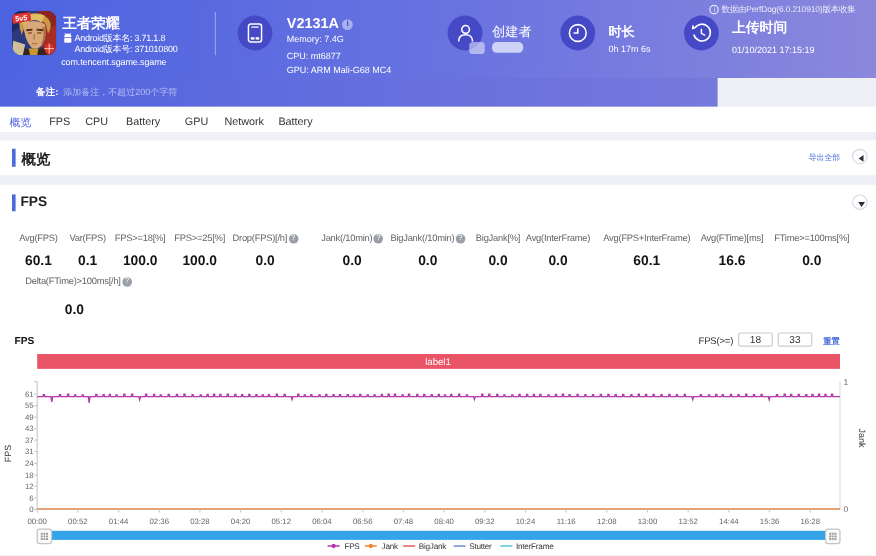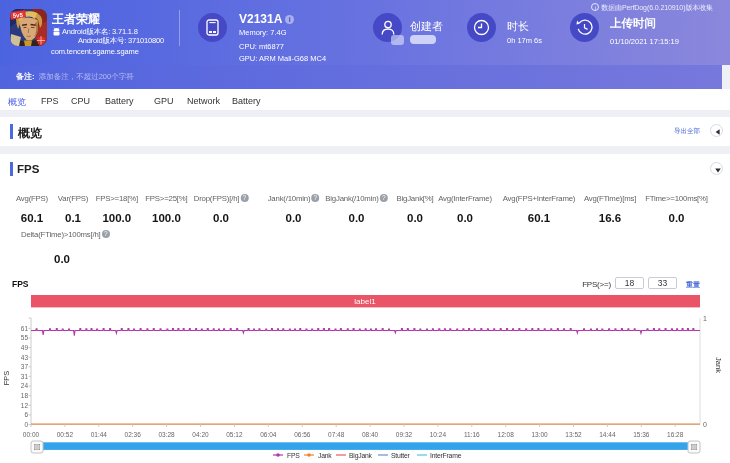--- a/index.html
+++ b/index.html
@@ -1,21 +1,21 @@
 <!DOCTYPE html>
 <html><head>
 <meta charset="utf-8">
 <style>
 *{margin:0;padding:0;box-sizing:border-box}
 html,body{width:730px;height:463px;overflow:hidden;font-family:"Liberation Sans",sans-serif;background:#eef0f5}
 .abs{position:absolute}
 #page{position:relative;width:730px;height:463px}
 
 #hdr{position:absolute;left:0;top:0;width:730px;height:65px;background:linear-gradient(93deg,#4c63e0 0%,#6b74e0 55%,#8b88dc 100%)}
-#beizhu{position:absolute;left:0;top:65px;width:722px;height:24px;background:linear-gradient(90deg,#5164df,#7778dc);color:#fff;font-size:7.5px;line-height:24px;padding-left:16px}
+#beizhu{position:absolute;left:0;top:65px;width:598px;height:24px;background:linear-gradient(90deg,#5164df,#7778dc);color:#fff;font-size:7.5px;line-height:24px;padding-left:30px}
 #beizhu b{font-weight:bold;font-size:8px}
 #beizhu span{color:rgba(255,255,255,0.55);margin-left:4px}
 #tabs{position:absolute;left:0;top:89px;width:730px;height:22px;background:#fff;border-bottom:1px solid #eceef2;font-size:9px;color:#333}
 #tabs .t{position:absolute;top:6.5px}
 #tabs .act{color:#4a5ce0}
 .card{position:absolute;background:#fff;left:0;width:730px}
 .sechead{font-size:12px;font-weight:bold;color:#222;position:absolute}
 .bluebar{position:absolute;width:3px;background:#4a6bdc}
 .link{color:#4a6bdc;font-size:9px;position:absolute}
 .cbtn{position:absolute;width:13px;height:13px;border:1px solid #d8dbe4;border-radius:50%;background:#fff}
@@ -62,21 +62,21 @@
     </svg>
   </div>
   <div class="hsec" style="left:52px;top:11px;font-size:12px;font-weight:bold">王者荣耀</div>
   <svg class="abs" style="left:52px;top:27px" width="9" height="10" viewBox="0 0 9 10">
     <path d="M1.5 4 A3 3 0 0 1 7.5 4 Z" fill="#fff"></path>
     <rect x="1.5" y="4.6" width="6" height="4" rx="1" fill="#fff"></rect>
     <line x1="2.6" y1="1.6" x2="2" y2="0.6" stroke="#fff" stroke-width="0.7"></line>
     <line x1="6.4" y1="1.6" x2="7" y2="0.6" stroke="#fff" stroke-width="0.7"></line>
   </svg>
   <div class="hsec" style="left:62px;top:27px;font-size:7.5px;letter-spacing:-0.2px">Android版本名: 3.71.1.8</div>
-  <div class="hsec" style="left:78px;top:35.5px;font-size:7.5px;letter-spacing:-0.2px">Android版本号: 371010800</div>
+  <div class="hsec" style="left:62px;top:35.5px;font-size:7.5px;letter-spacing:-0.2px">Android版本号: 371010800</div>
   <div class="hsec" style="left:51px;top:46.5px;font-size:7.5px;letter-spacing:-0.1px">com.tencent.sgame.sgame</div>
   <div class="abs" style="left:179px;top:10px;width:1px;height:36px;background:rgba(255,255,255,0.35)"></div>
 
   <div class="circ" style="left:198px;top:13px"></div>
   <svg class="abs" style="left:206px;top:19px" width="13" height="17" viewBox="0 0 13 17">
     <rect x="1" y="1" width="11" height="15" rx="2" fill="none" stroke="#fff" stroke-width="1.3"></rect>
     <line x1="3.4" y1="3.6" x2="9.6" y2="3.6" stroke="#fff" stroke-width="1.1"></line>
     <rect x="3" y="12" width="3" height="2" fill="#fff"></rect>
     <rect x="7" y="12" width="3" height="2" fill="#fff"></rect>
   </svg>
@@ -92,21 +92,21 @@
   </svg>
   <div class="abs" style="left:391px;top:35px;width:13px;height:10px;border-radius:3px;background:rgba(235,238,255,0.55)"></div>
   <div class="hsec" style="left:410px;top:19px;font-size:11px;font-weight:normal">创建者</div>
   <div class="abs" style="left:410px;top:35px;width:26px;height:9px;border-radius:4px;background:rgba(240,242,255,0.75);filter:blur(0.5px)"></div>
 
   <div class="circ" style="left:467px;top:13px"></div>
   <svg class="abs" style="left:473px;top:19px" width="17" height="17" viewBox="0 0 17 17">
     <circle cx="8.5" cy="8.5" r="7" fill="none" stroke="#fff" stroke-width="1.3"></circle>
     <path d="M8.5 4.5 L8.5 8.5 L5 8.5" fill="none" stroke="#fff" stroke-width="1.3"></path>
   </svg>
-  <div class="hsec" style="left:507px;top:19px;font-size:11px;font-weight:normal">时长</div>
+  <div class="hsec" style="left:507px;top:19px;font-size:11px;font-weight:bold">时长</div>
   <div class="hsec" style="left:507px;top:36px;font-size:7.5px">0h 17m 6s</div>
 
   <div class="circ" style="left:570px;top:13px"></div>
   <svg class="abs" style="left:576px;top:19px" width="17" height="17" viewBox="0 0 17 17">
     <path d="M3.2 4.2 A7 7 0 1 1 2.2 9.8" fill="none" stroke="#fff" stroke-width="1.3"></path>
     <path d="M1.2 1.4 L3.6 4.8 L0.4 5.6 Z" fill="#fff"></path>
     <path d="M8.5 5 L8.5 8.8 L11.6 10.4" fill="none" stroke="#fff" stroke-width="1.2"></path>
   </svg>
   <div class="hsec" style="left:610px;top:16px;font-size:11.5px;font-weight:bold">上传时间</div>
   <div class="hsec" style="left:610px;top:37px;font-size:7.5px">01/10/2021 17:15:19</div>

